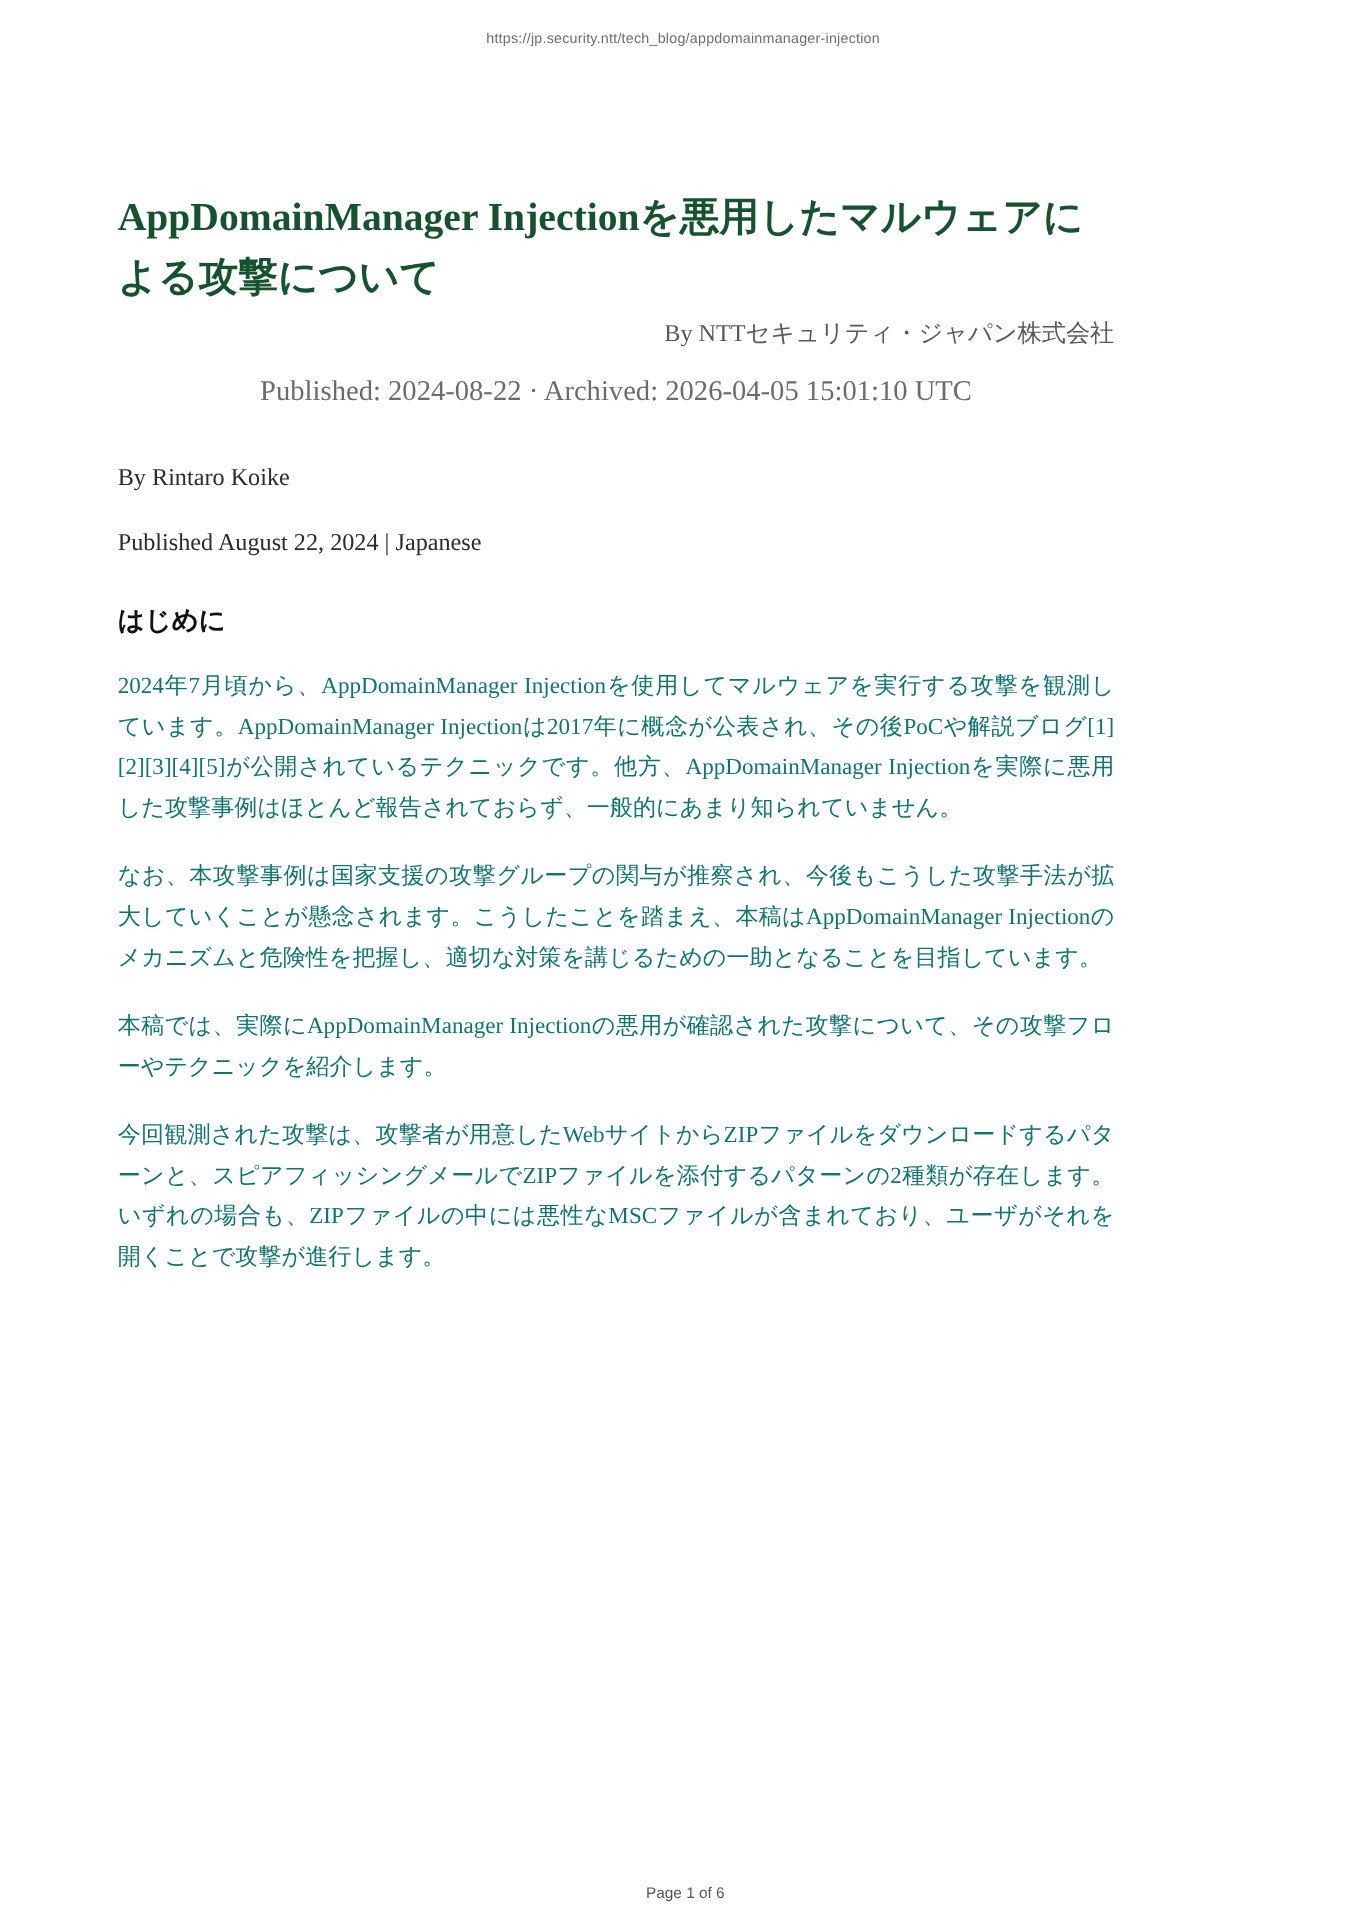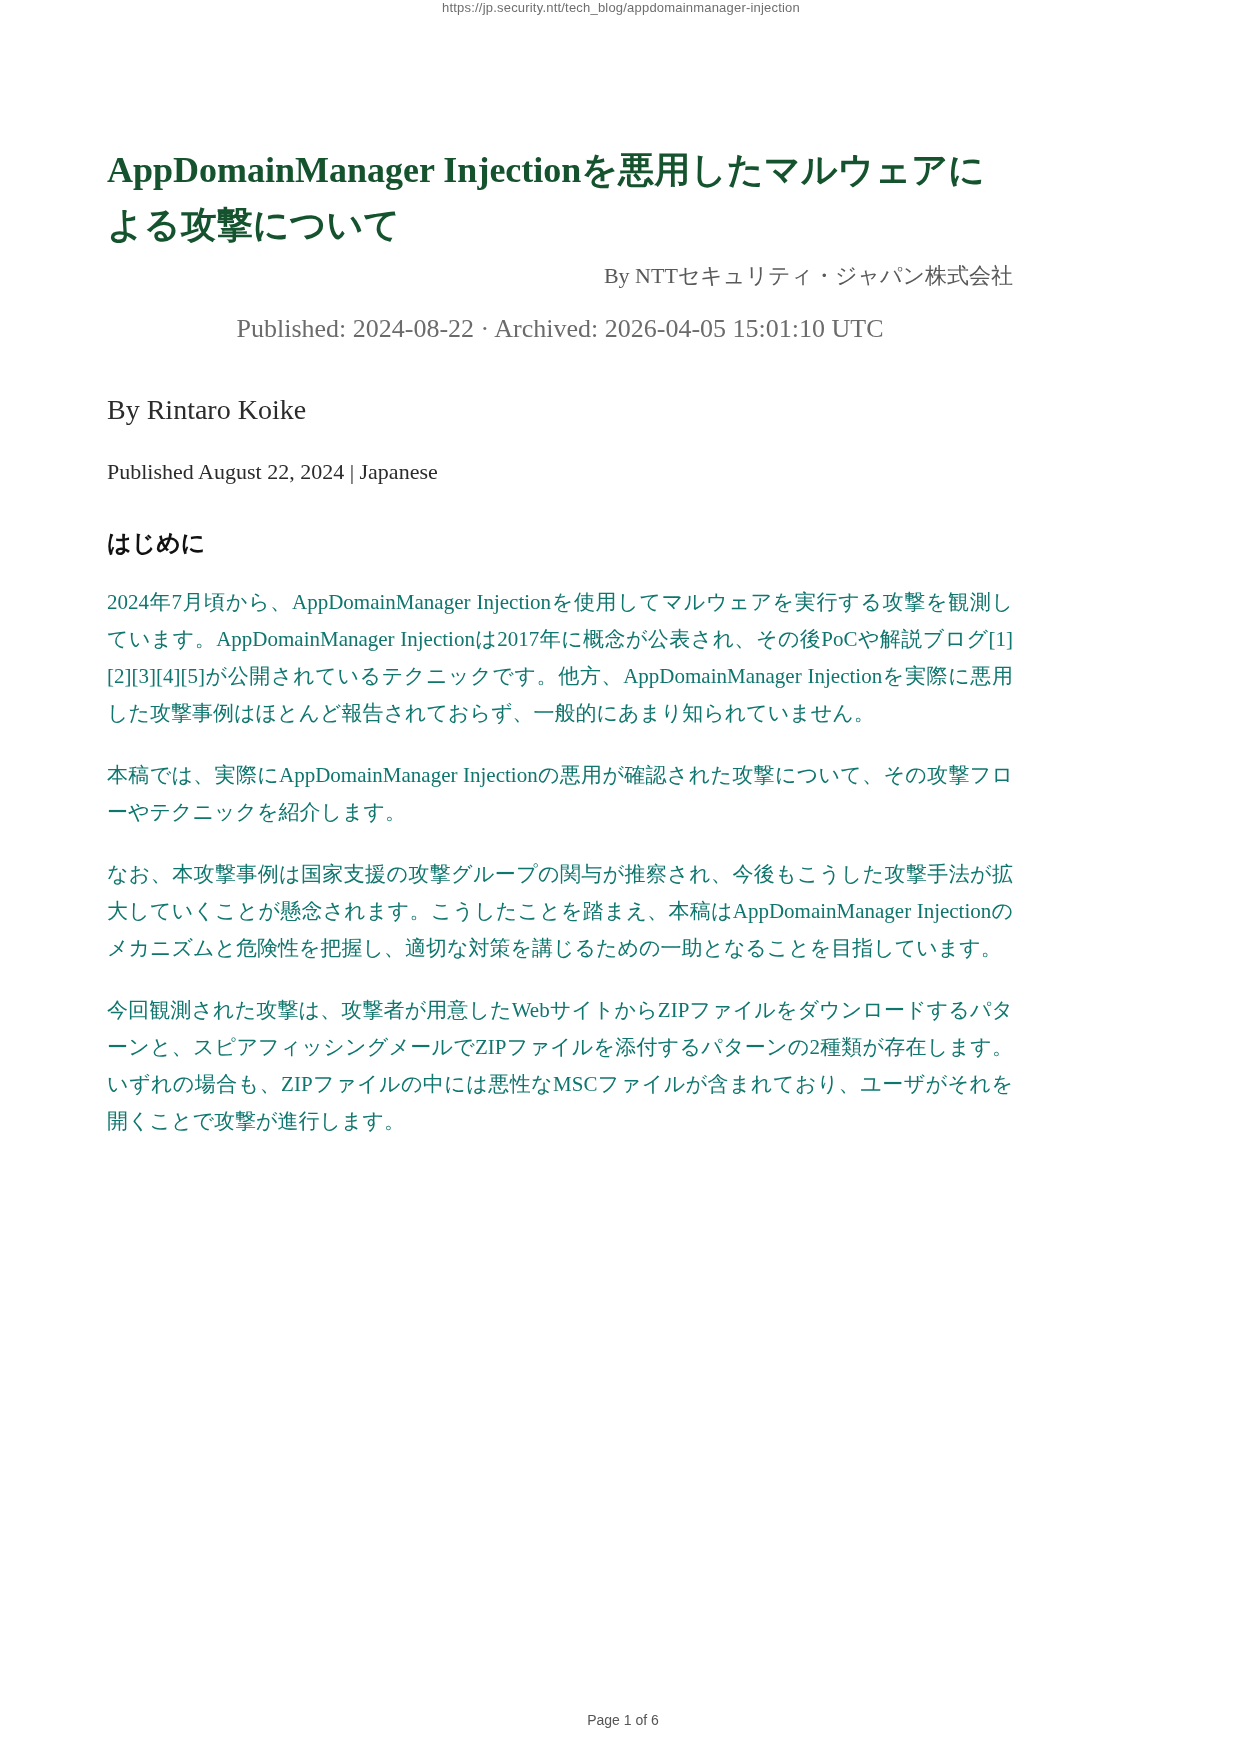--- a/index.html
+++ b/index.html
@@ -5,20 +5,21 @@
   * { margin: 0; padding: 0; box-sizing: border-box; }
   html, body { background: #ffffff; }
   body {
     width: 1242px;
     height: 1756px;
     position: relative;
     font-family: "Liberation Serif", serif;
     color: #333333;
   }
   .page-url {
+    padding-top: 27px;
     text-align: center;
     font-family: "Liberation Sans", sans-serif;
     font-size: 13px;
     letter-spacing: 0.2px;
     color: #6e6e6e;
   }
   .content {
     width: 906px;
     margin-left: 107px;
   }
@@ -37,21 +38,21 @@
     text-align: right;
   }
   .archive-meta {
     margin-top: 23px;
     font-size: 26px;
     color: #6b6b6b;
     text-align: center;
   }
   .author-line {
     margin-top: 50px;
-    font-size: 28px;
+    font-size: 22px;
     color: #2b2b2b;
   }
   .published-line {
     margin-top: 33px;
     font-size: 22px;
     color: #2b2b2b;
   }
   h2.section-heading {
     margin-top: 42px;
     font-family: "Liberation Sans", sans-serif;
@@ -90,22 +91,22 @@
 
   <div class="archive-meta">Published: 2024-08-22 · Archived: 2026-04-05 15:01:10 UTC</div>
 
   <div class="author-line">By Rintaro Koike</div>
 
   <div class="published-line">Published August 22, 2024 | Japanese</div>
 
   <div class="section">
     <h2 class="section-heading">はじめに</h2>
     <p>2024年7月頃から、AppDomainManager Injectionを使用してマルウェアを実行する攻撃を観測しています。AppDomainManager Injectionは2017年に概念が公表され、その後PoCや解説ブログ[1][2][3][4][5]が公開されているテクニックです。他方、AppDomainManager Injectionを実際に悪用した攻撃事例はほとんど報告されておらず、一般的にあまり知られていません。</p>
+    <p>なお、本攻撃事例は国家支援の攻撃グループの関与が推察され、今後もこうした攻撃手法が拡大していくことが懸念されます。こうしたことを踏まえ、本稿はAppDomainManager Injectionのメカニズムと危険性を把握し、適切な対策を講じるための一助となることを目指しています。</p>
     <p>本稿では、実際にAppDomainManager Injectionの悪用が確認された攻撃について、その攻撃フローやテクニックを紹介します。</p>
-    <p>なお、本攻撃事例は国家支援の攻撃グループの関与が推察され、今後もこうした攻撃手法が拡大していくことが懸念されます。こうしたことを踏まえ、本稿はAppDomainManager Injectionのメカニズムと危険性を把握し、適切な対策を講じるための一助となることを目指しています。</p>
   </div>
 
   <div class="section">
     <p>今回観測された攻撃は、攻撃者が用意したWebサイトからZIPファイルをダウンロードするパターンと、スピアフィッシングメールでZIPファイルを添付するパターンの2種類が存在します。いずれの場合も、ZIPファイルの中には悪性なMSCファイルが含まれており、ユーザがそれを開くことで攻撃が進行します。</p>
   </div>
 
 </div>
 
 <div class="page-footer">Page 1 of 6</div>
 

